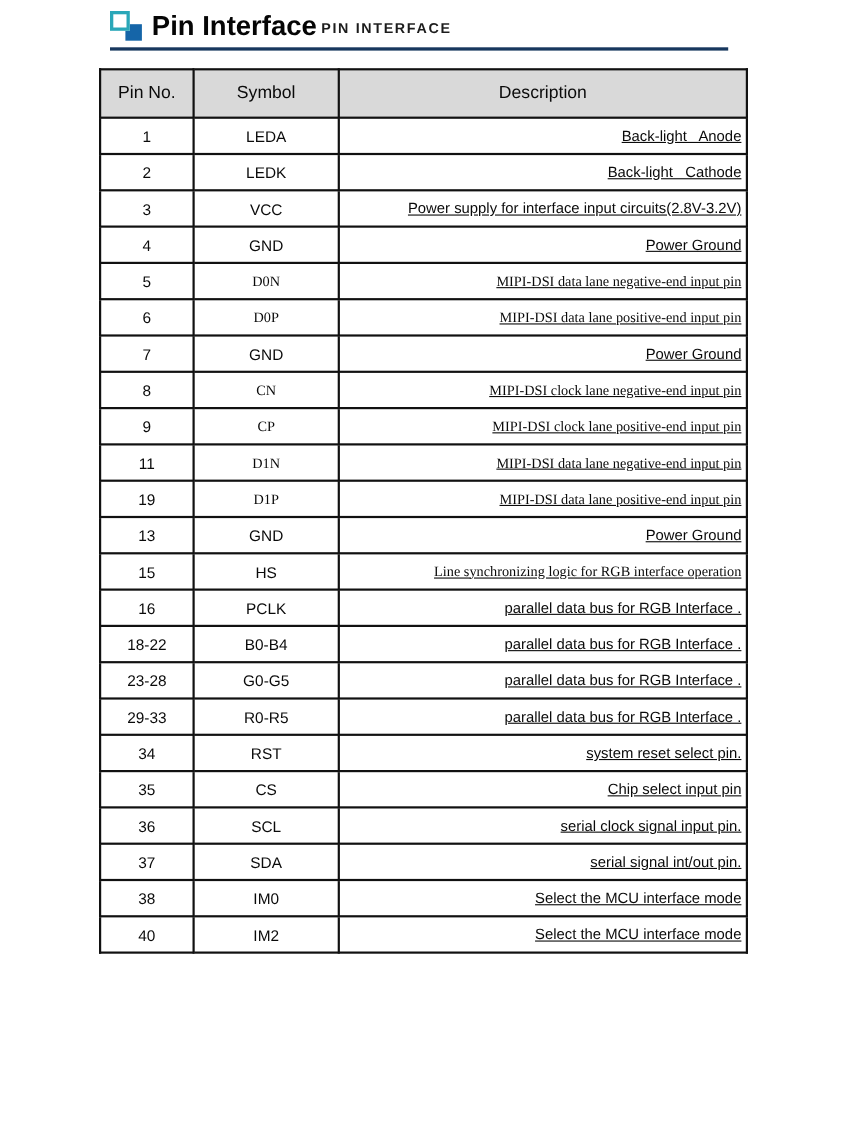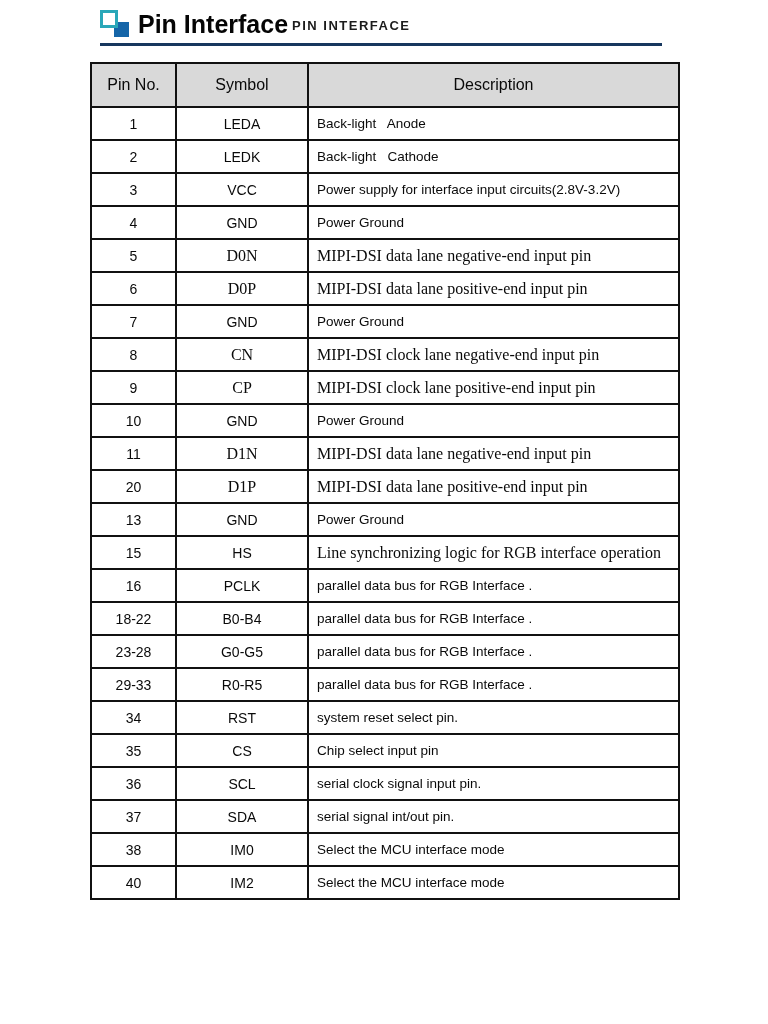--- a/index.html
+++ b/index.html
@@ -59,22 +59,22 @@
   .pin-table thead th{
     background:var(--header-bg);
     height:44px;font-size:16px;font-weight:normal;text-align:center;
   }
   .pin-table col.c-pin{width:85px;}
   .pin-table col.c-sym{width:132px;}
   .pin-table col.c-desc{width:371px;}
   .pin-table tbody tr{height:33px;}
   .pin-table td.pin{text-align:center;font-size:14px;}
   .pin-table td.symbol{text-align:center;font-size:14px;}
-  .pin-table td.desc{text-align:left;font-size:13.5px;padding-left:8px;white-space:nowrap;overflow:hidden;}
-  .pin-table td.serif{font-family:"Liberation Serif", serif;font-size:16px;border-radius:12px;}
+  .pin-table td.desc{text-align:right;font-size:13.5px;padding-left:8px;white-space:nowrap;overflow:hidden;text-decoration:underline;}
+  .pin-table td.serif{font-family:"Liberation Serif", serif;font-size:13px;border-radius:12px;}
 </style>
 </head>
 <body>
 
 <div class="page">
 
   <div class="hdr">
     <span class="logo">
       <span class="sq-fill"></span>
       <span class="sq-outline"></span>
@@ -138,31 +138,26 @@
           <td class="pin">8</td>
           <td class="symbol serif">CN</td>
           <td class="desc serif">MIPI-DSI clock lane negative-end input pin</td>
         </tr>
         <tr>
           <td class="pin">9</td>
           <td class="symbol serif">CP</td>
           <td class="desc serif">MIPI-DSI clock lane positive-end input pin</td>
         </tr>
         <tr>
-          <td class="pin">10</td>
-          <td class="symbol">GND</td>
-          <td class="desc">Power Ground</td>
-        </tr>
-        <tr>
           <td class="pin">11</td>
           <td class="symbol serif">D1N</td>
           <td class="desc serif">MIPI-DSI data lane negative-end input pin</td>
         </tr>
         <tr>
-          <td class="pin">20</td>
+          <td class="pin">19</td>
           <td class="symbol serif">D1P</td>
           <td class="desc serif">MIPI-DSI data lane positive-end input pin</td>
         </tr>
         <tr>
           <td class="pin">13</td>
           <td class="symbol">GND</td>
           <td class="desc">Power Ground</td>
         </tr>
         <tr>
           <td class="pin">15</td>

